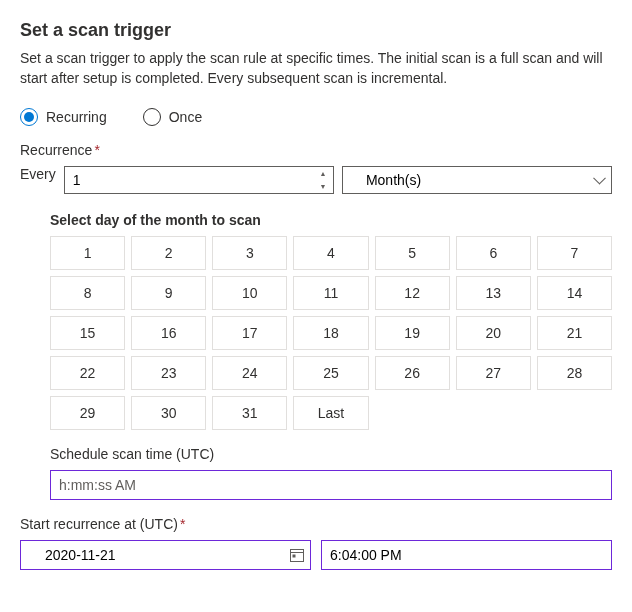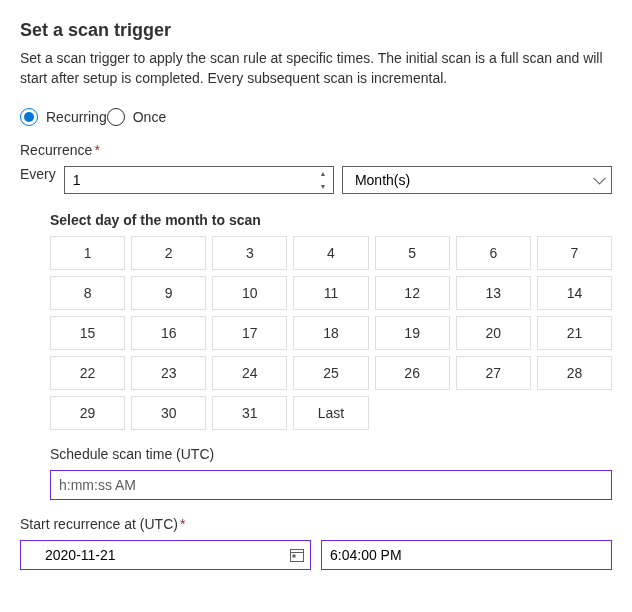--- a/index.html
+++ b/index.html
@@ -16,20 +16,21 @@
     font-size: 18px;
     font-weight: 600;
     margin: 0 0 8px 0;
   }
   .desc {
     margin: 0 0 20px 0;
     line-height: 1.4;
   }
   .radio-row {
     display: flex;
+    gap: 36px;
     margin-bottom: 16px;
   }
   .radio {
     display: flex;
     align-items: center;
     gap: 8px;
     cursor: pointer;
   }
   .radio-outer {
     width: 18px;
@@ -91,21 +92,21 @@
     color: #605e5c;
     cursor: pointer;
   }
   .select {
     flex: 1;
     position: relative;
   }
   .select select {
     width: 100%;
     height: 28px;
-    padding: 4px 24px 4px 12px;
+    padding: 4px 24px 4px 23px;
     border: 1px solid #605e5c;
     font-family: inherit;
     font-size: 14px;
     appearance: none;
     background: #fff;
   }
   .select::after {
     content: "";
     position: absolute;
     right: 8px;

